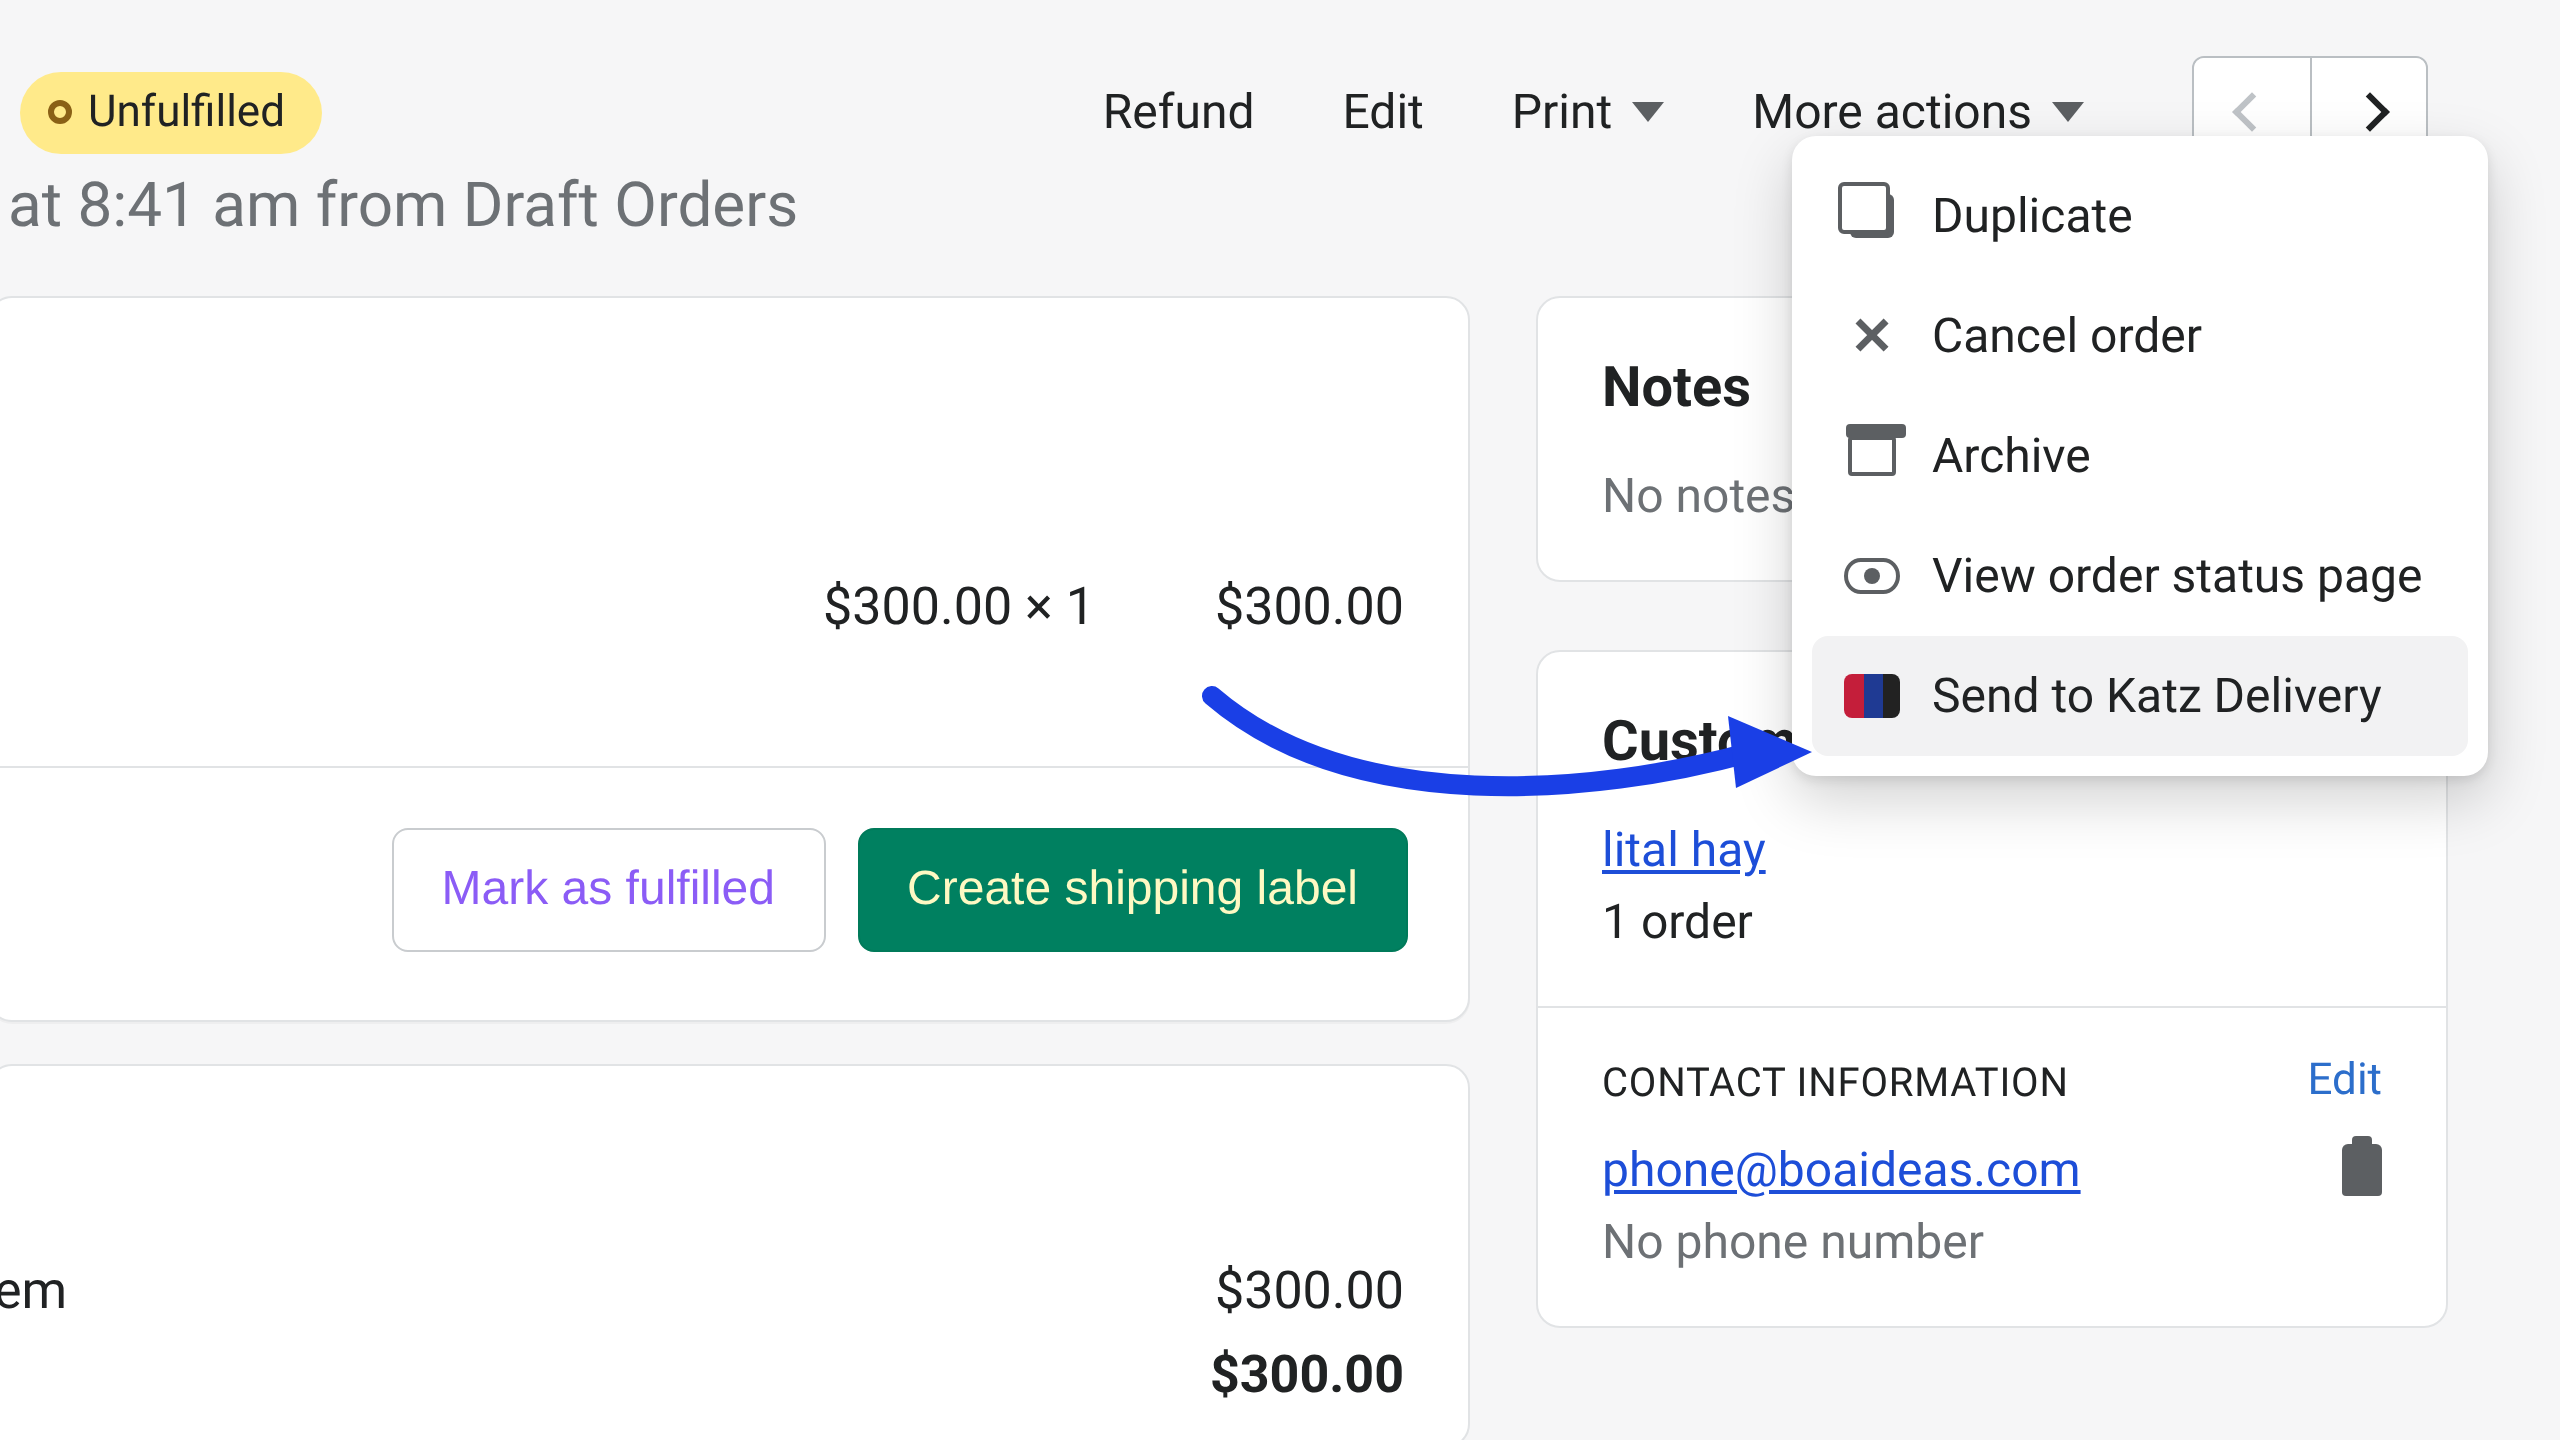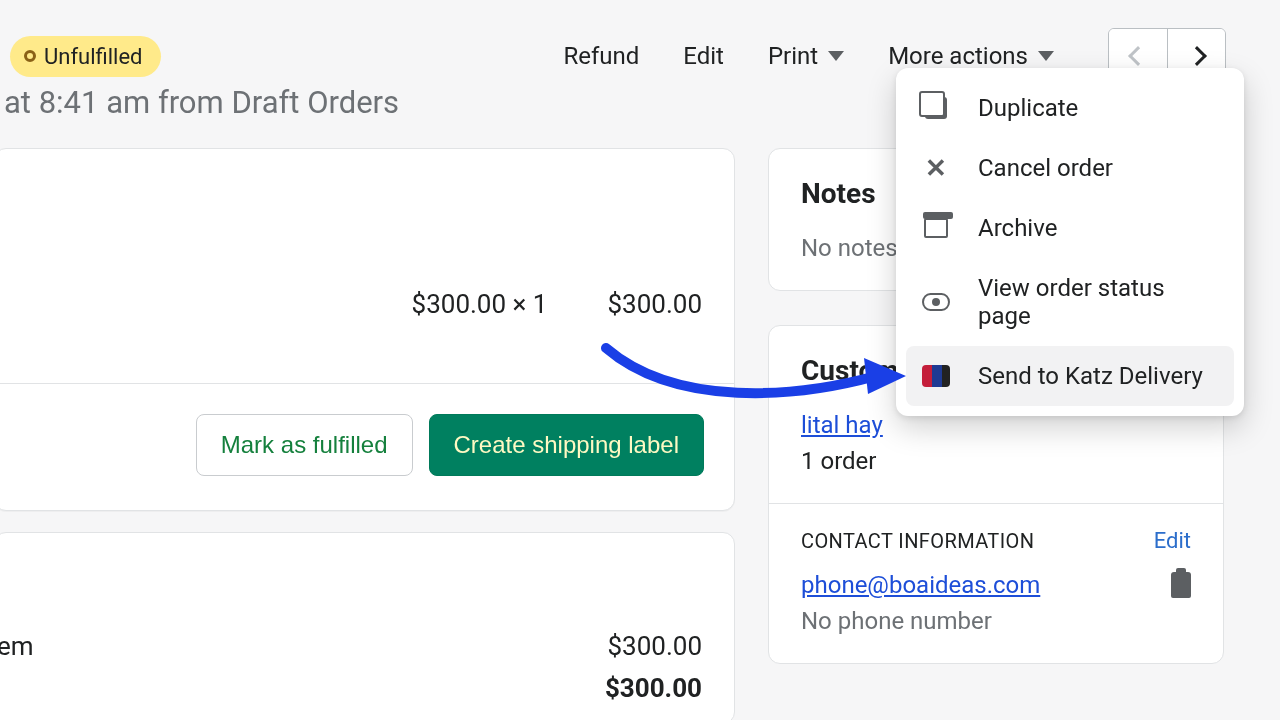--- a/index.html
+++ b/index.html
@@ -19,21 +19,21 @@
     top: 0;
     left: 0;
     right: 0;
     height: 130px;
     padding: 22px 12px 0 0;
   }
   .header-row1 {
     position: absolute;
     top: 28px;
     left: 0;
-    right: 54px;
+    right: 66px;
     display: flex;
     align-items: center;
   }
   .badge {
     display: inline-flex;
     align-items: center;
     gap: 8px;
     background: #ffea8a;
     border-radius: 22px;
     padding: 8px 18px 8px 14px;
@@ -111,21 +111,21 @@
   }
   .btn-secondary, .btn-primary {
     font-size: 24px;
     padding: 16px 24px;
     border-radius: 8px;
     cursor: pointer;
   }
   .btn-secondary {
     background: #fff;
     border: 1px solid #c9cccf;
-    color: #15803d;
+    color: #8b5cf6;
   }
   .btn-primary {
     background: #008060;
     color: #fef9c3;
     border: 1px solid #007a5a;
   }
 
   
   .main-card2 {
     position: absolute;
@@ -194,21 +194,21 @@
     width: 348px;
     background: #fff;
     border-radius: 12px;
     box-shadow: 0 12px 30px rgba(0,0,0,.18), 0 2px 6px rgba(0,0,0,.1);
     padding: 10px;
     z-index: 50;
   }
   .dropdown .item {
     display: flex;
     align-items: center;
-    gap: 28px;
+    gap: 16px;
     padding: 16px 16px;
     border-radius: 8px;
     font-size: 24px;
     cursor: pointer;
   }
   .dropdown .item.highlight { background: #f2f2f3; }
   .dropdown .ico { width: 28px; height: 28px; display:flex; align-items:center; justify-content:center; color:#5c5f62; }
 
   
   .ico-dup { width:22px; height:22px; background:#5c5f62; position:relative; border-radius:3px;}

